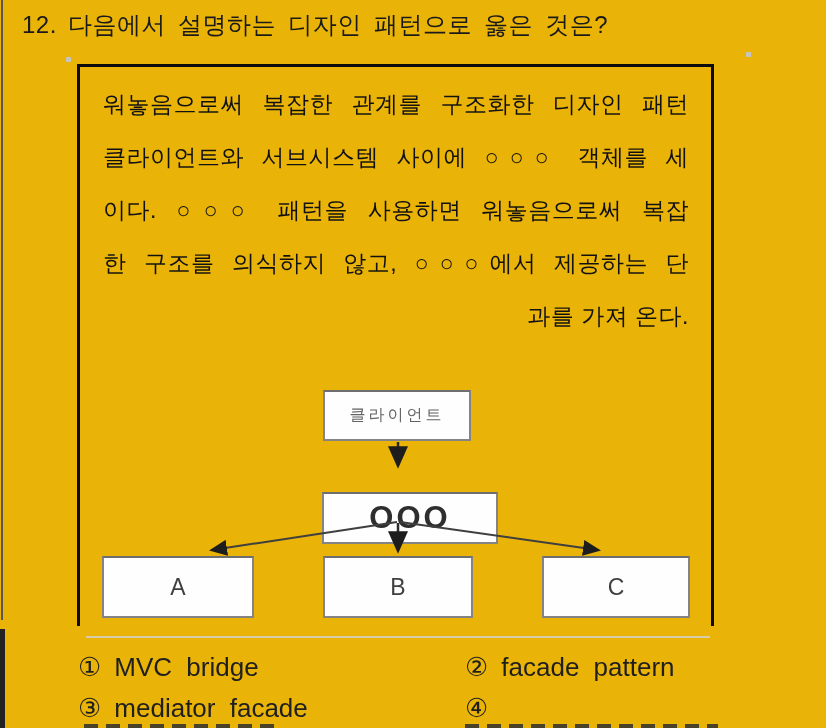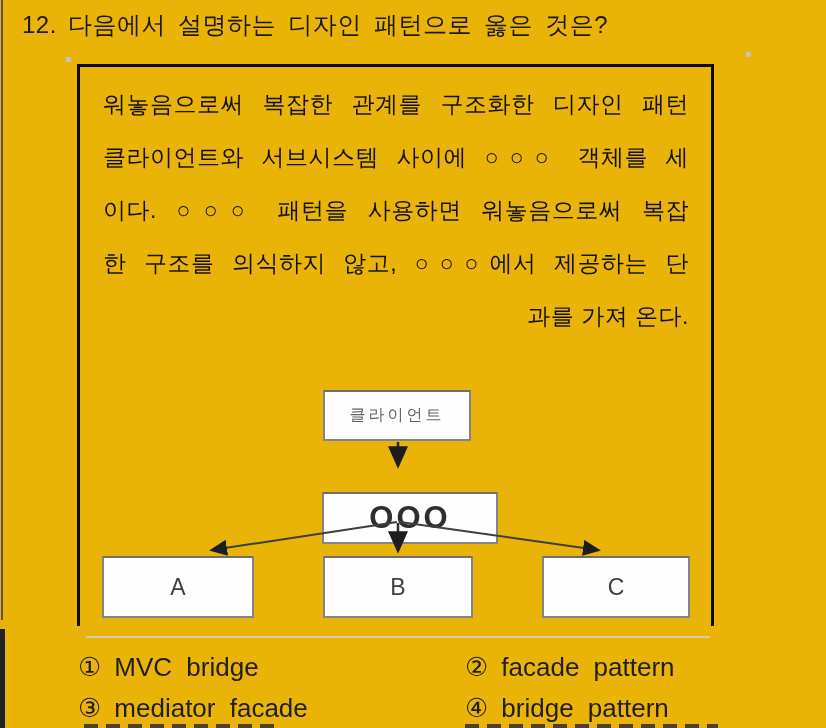--- a/index.html
+++ b/index.html
@@ -159,19 +159,18 @@
   <div class="option opt-2">
     <span class="opt-marker">②</span>
     <span>facade pattern</span>
   </div>
   <div class="option opt-3">
     <span class="opt-marker">③</span>
     <span>mediator facade</span>
   </div>
   <div class="option opt-4">
     <span class="opt-marker">④</span>
-    <span>bridge pattern</span>
   </div>
 
   <div class="clip-artifact clip-a"></div>
   <div class="clip-artifact clip-b"></div>
 
 </div>
 
 </body></html>

